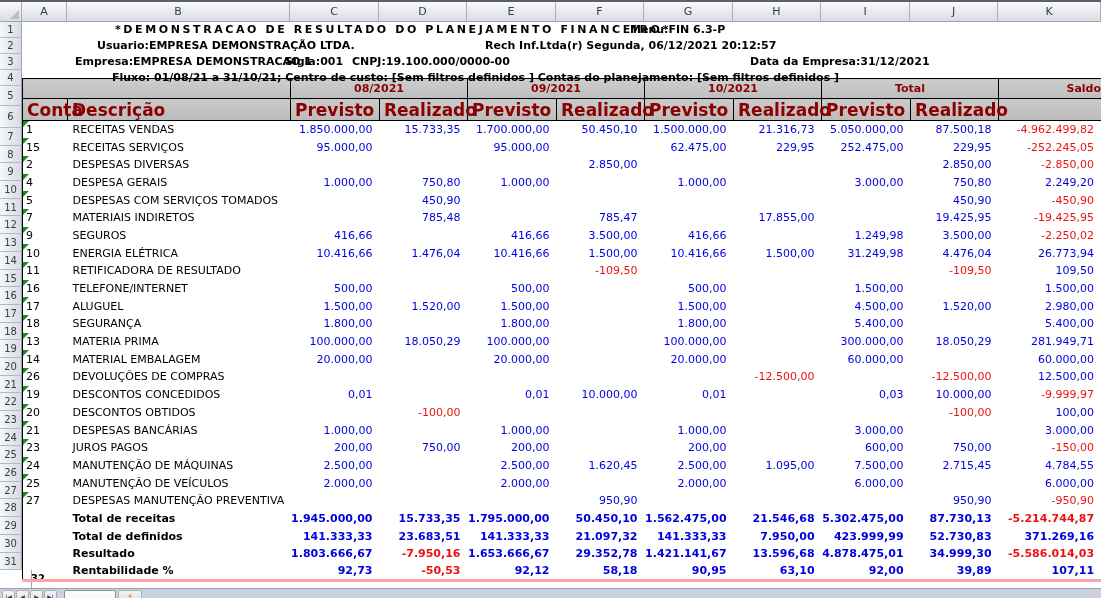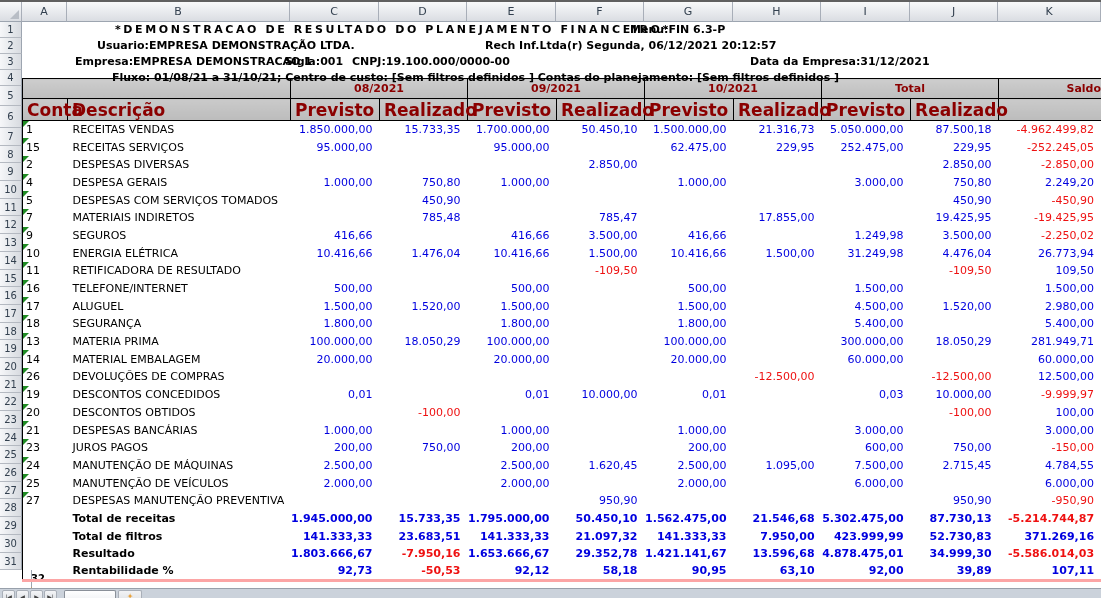--- a/index.html
+++ b/index.html
@@ -480,21 +480,21 @@
     <td class="num">1.795.000,00</td>
     <td class="num">50.450,10</td>
     <td class="num">1.562.475,00</td>
     <td class="num">21.546,68</td>
     <td class="num">5.302.475,00</td>
     <td class="num">87.730,13</td>
     <td class="num neg">-5.214.744,87</td>
   </tr>
             <tr class="total-row">
     <td class="conta"></td>
-    <td class="desc">Total de filtros</td>
+    <td class="desc">Total de definidos</td>
     <td class="num">141.333,33</td>
     <td class="num">23.683,51</td>
     <td class="num">141.333,33</td>
     <td class="num">21.097,32</td>
     <td class="num">141.333,33</td>
     <td class="num">7.950,00</td>
     <td class="num">423.999,99</td>
     <td class="num">52.730,83</td>
     <td class="num">371.269,16</td>
   </tr>

